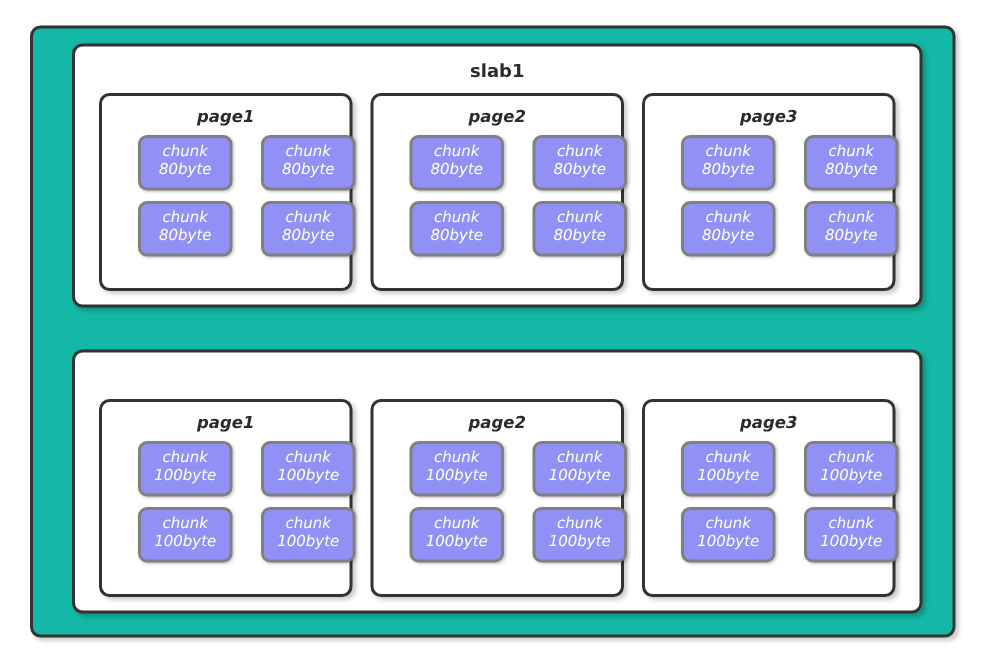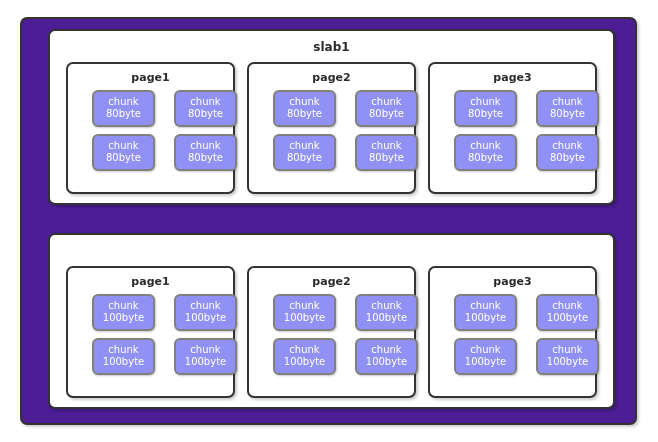--- a/index.html
+++ b/index.html
@@ -24,21 +24,21 @@
   
   .outer-frame {
     position: absolute;
     left: 20px;
     top: 17px;
     width: 617px;
     height: 408px;
     box-sizing: border-box;
     border: 2px solid #333333;
     border-radius: 7px;
-    background: #4c1d95;
+    background: #14b8a6;
     box-shadow: 2px 2px 3px rgba(0,0,0,0.20);
   }
 
   
   .slab {
     position: absolute;
     left: 26px;
     width: 567px;
     box-sizing: border-box;
     border: 2px solid #333333;
@@ -60,20 +60,21 @@
 
   
   .page-row {
     position: absolute;
     left: 16px;
     right: 16px;
     top: 31px;
     bottom: 9px;
     display: flex;
     gap: 12px;
+    font-style: italic;
   }
 
   .page-box {
     flex: 1 1 0;
     box-sizing: border-box;
     border: 2px solid #333333;
     border-radius: 7px;
     background: #ffffff;
     box-shadow: 2px 2px 3px rgba(0,0,0,0.20);
     display: flex;

